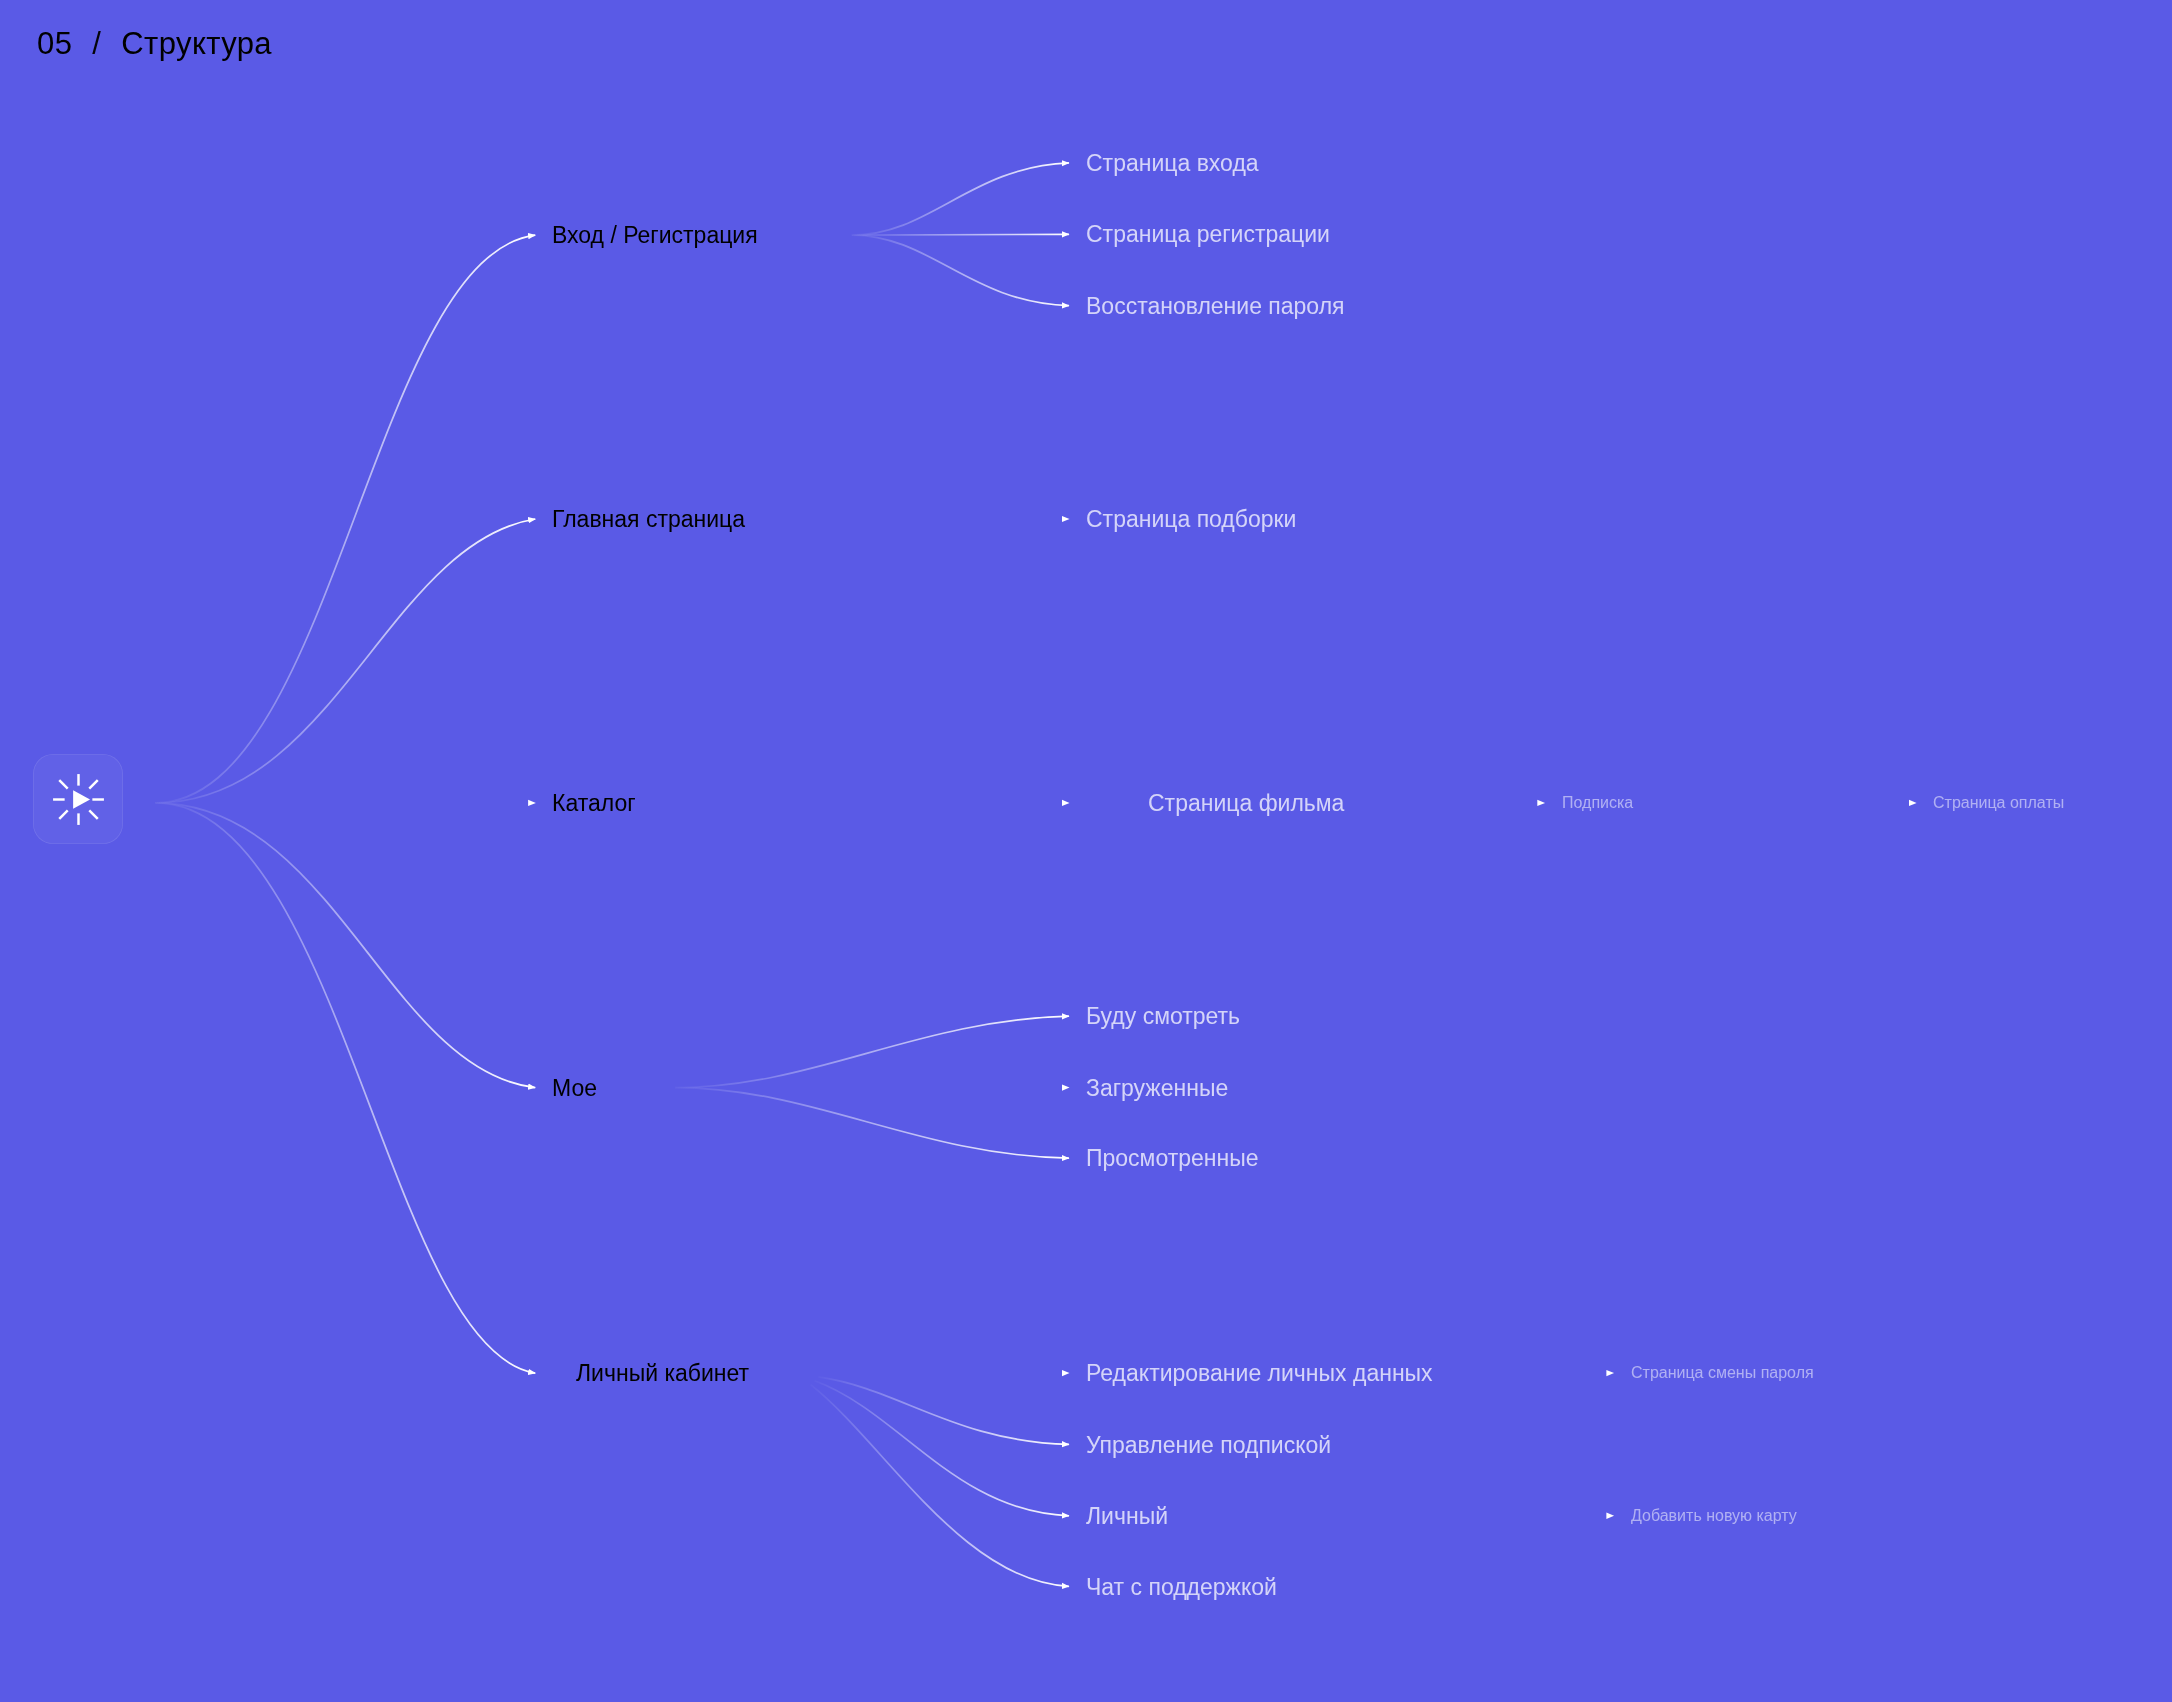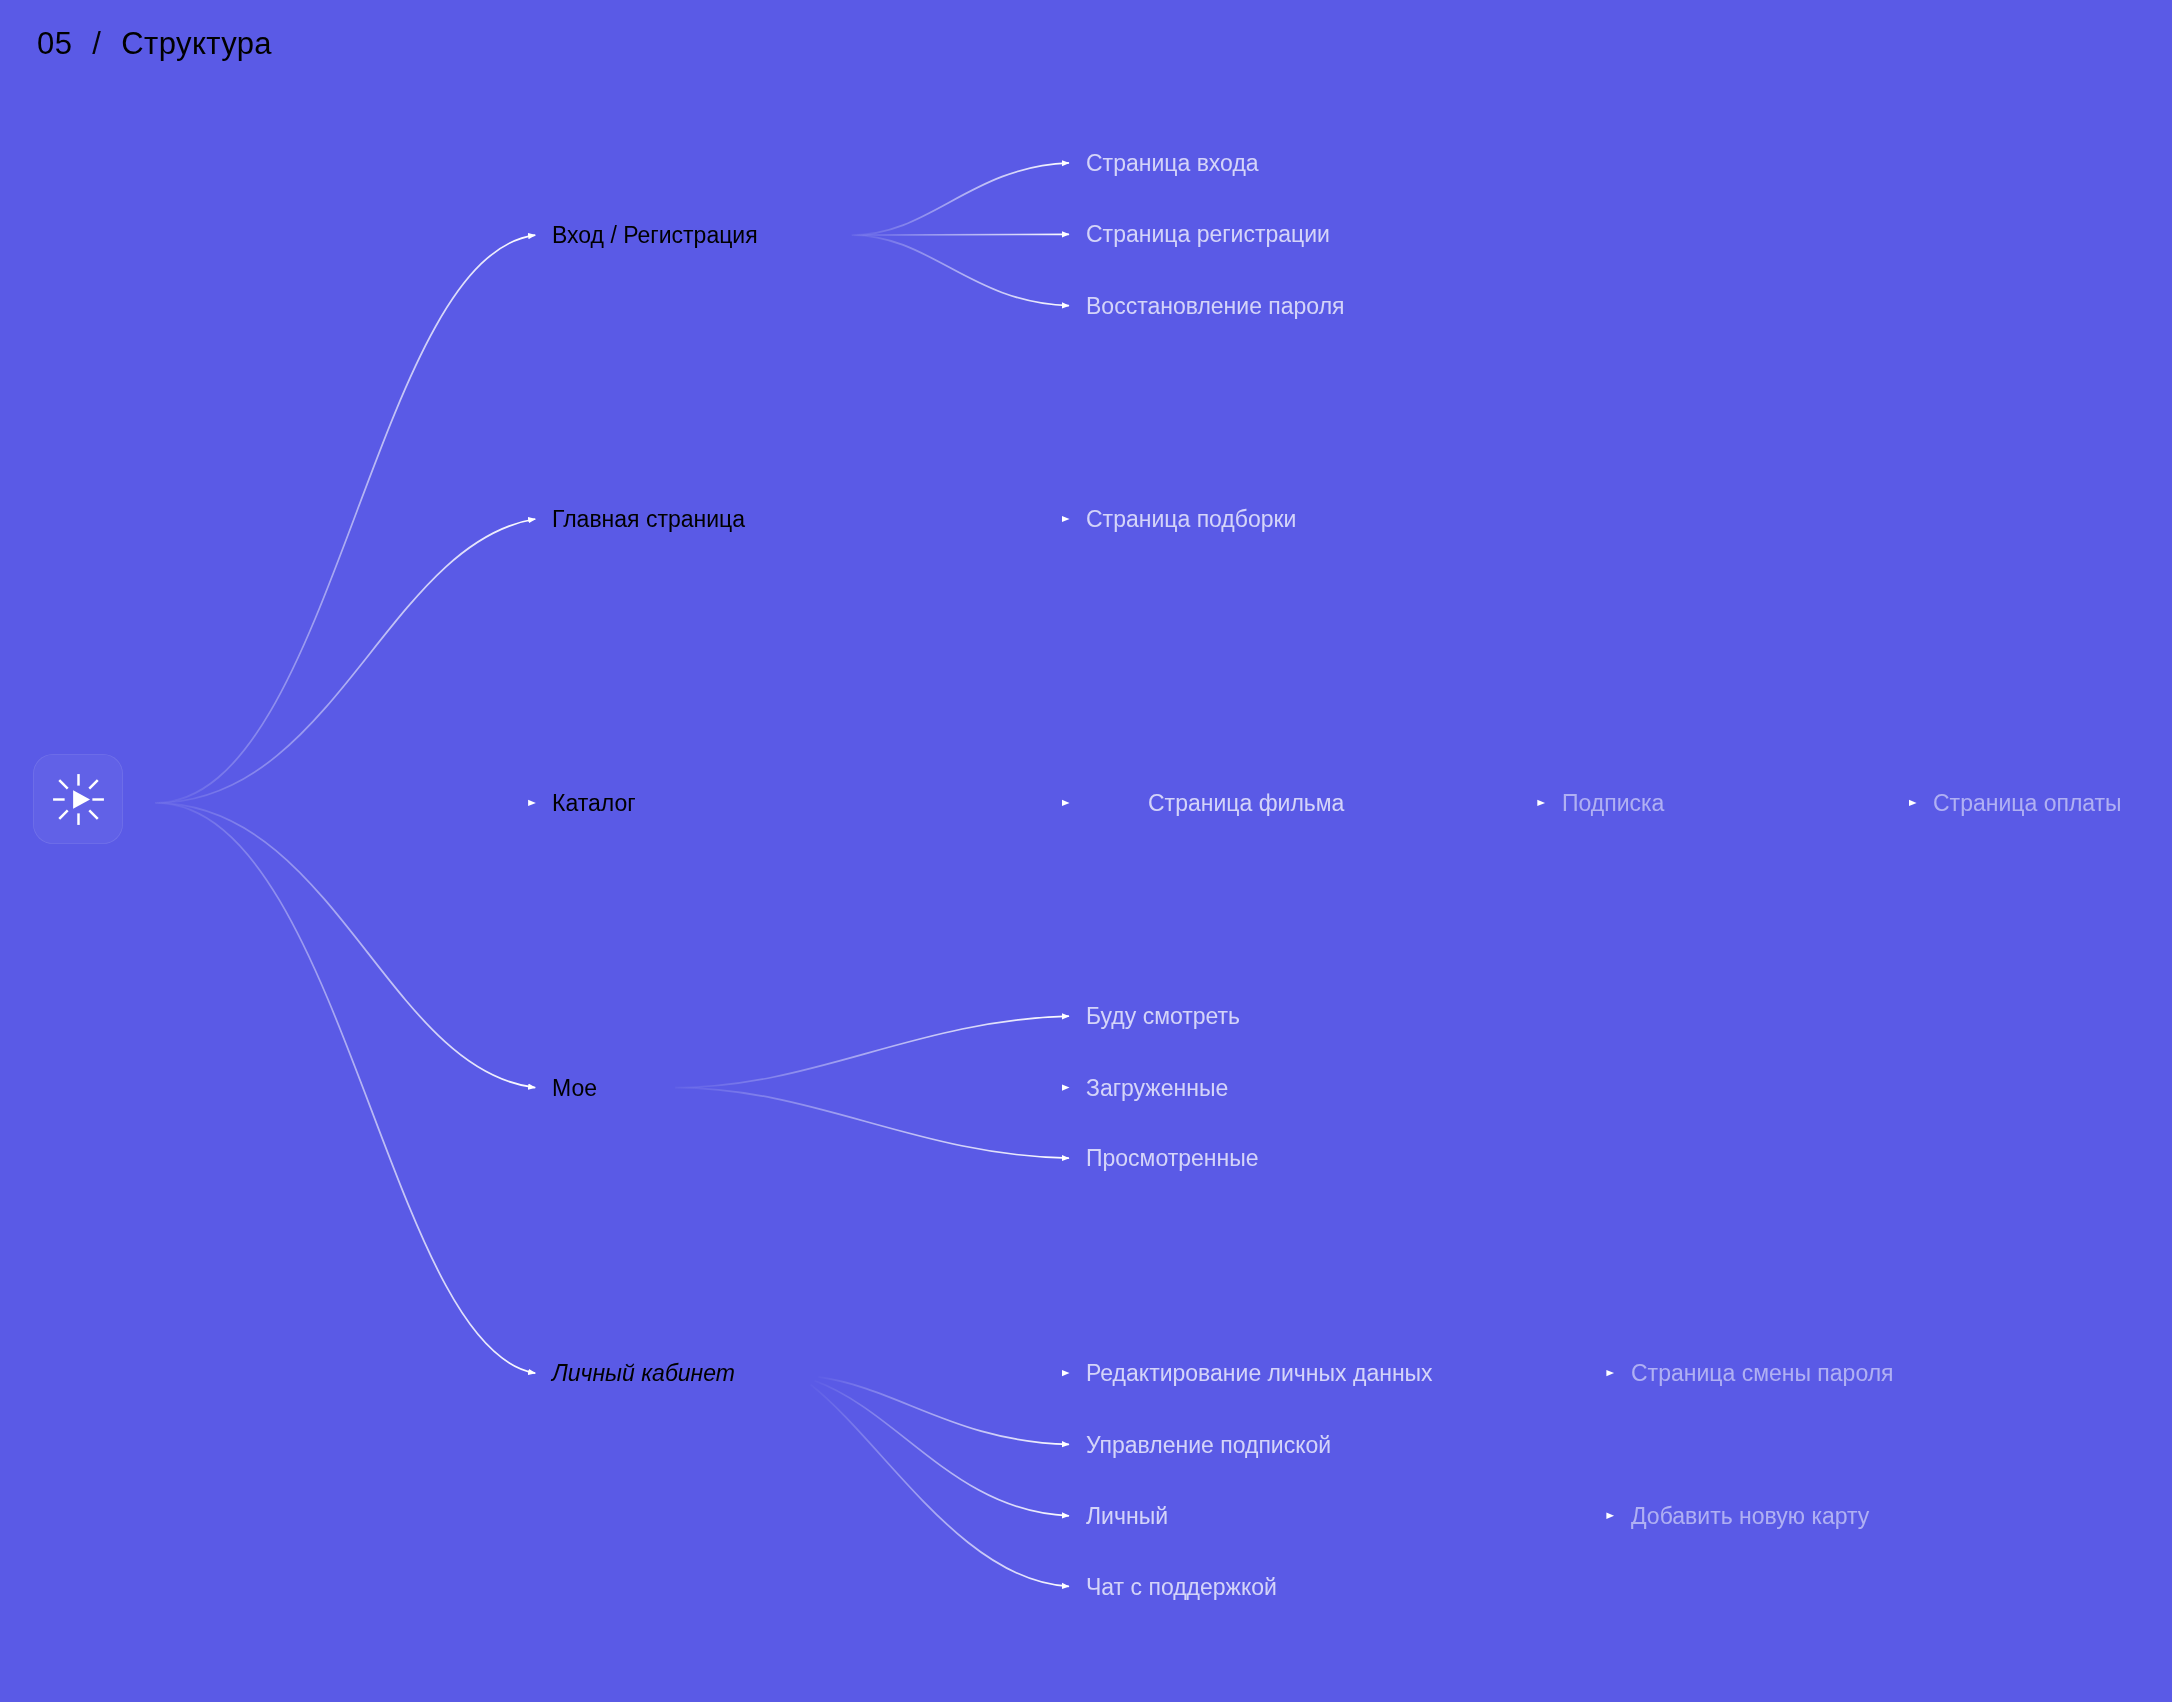--- a/index.html
+++ b/index.html
@@ -72,21 +72,21 @@
   .lvl1 {
     color: #000000;
     font-size: 23px;
   }
   .lvl2 {
     color: rgba(255,255,255,0.74);
     font-size: 23px;
   }
   .lvl3 {
     color: rgba(255,255,255,0.52);
-    font-size: 23px;
+    font-size: 16px;
   }
 </style>
 </head>
 <body>
 
 <div id="slide-header">
   <span class="num">05</span>
   <span class="sep">/</span>
   <span class="ttl">Структура</span>
 </div>
@@ -153,21 +153,21 @@
     <div class="node lvl1" style="left: 552px; top: 519px;">Главная страница</div>
     <div class="node lvl2" style="left: 1086px; top: 519px;">Страница подборки</div>
     <div class="node lvl1" style="left: 552px; top: 803px;">Каталог</div>
     <div class="node lvl2" style="left: 1148px; top: 803px;">Страница фильма</div>
     <div class="node lvl3" style="left: 1562px; top: 803px;">Подписка</div>
     <div class="node lvl3" style="left: 1933px; top: 803px;">Страница оплаты</div>
     <div class="node lvl1" style="left: 552px; top: 1088px;">Мое</div>
     <div class="node lvl2" style="left: 1086px; top: 1016px;">Буду смотреть</div>
     <div class="node lvl2" style="left: 1086px; top: 1088px;">Загруженные</div>
     <div class="node lvl2" style="left: 1086px; top: 1158px;">Просмотренные</div>
-    <div class="node lvl1" style="left: 552px; top: 1373px; font-style: italic;">Личный кабинет</div>
+    <div class="node lvl1" style="left: 576px; top: 1373px;">Личный кабинет</div>
     <div class="node lvl2" style="left: 1086px; top: 1373px;">Редактирование личных данных</div>
     <div class="node lvl3" style="left: 1631px; top: 1373px;">Страница смены пароля</div>
     <div class="node lvl2" style="left: 1086px; top: 1445px;">Управление подпиской</div>
     <div class="node lvl2" style="left: 1086px; top: 1516px;">Личный</div>
     <div class="node lvl3" style="left: 1631px; top: 1516px;">Добавить новую карту</div>
     <div class="node lvl2" style="left: 1086px; top: 1587px;">Чат с поддержкой</div>
   </div>
 
 
 </body></html>

